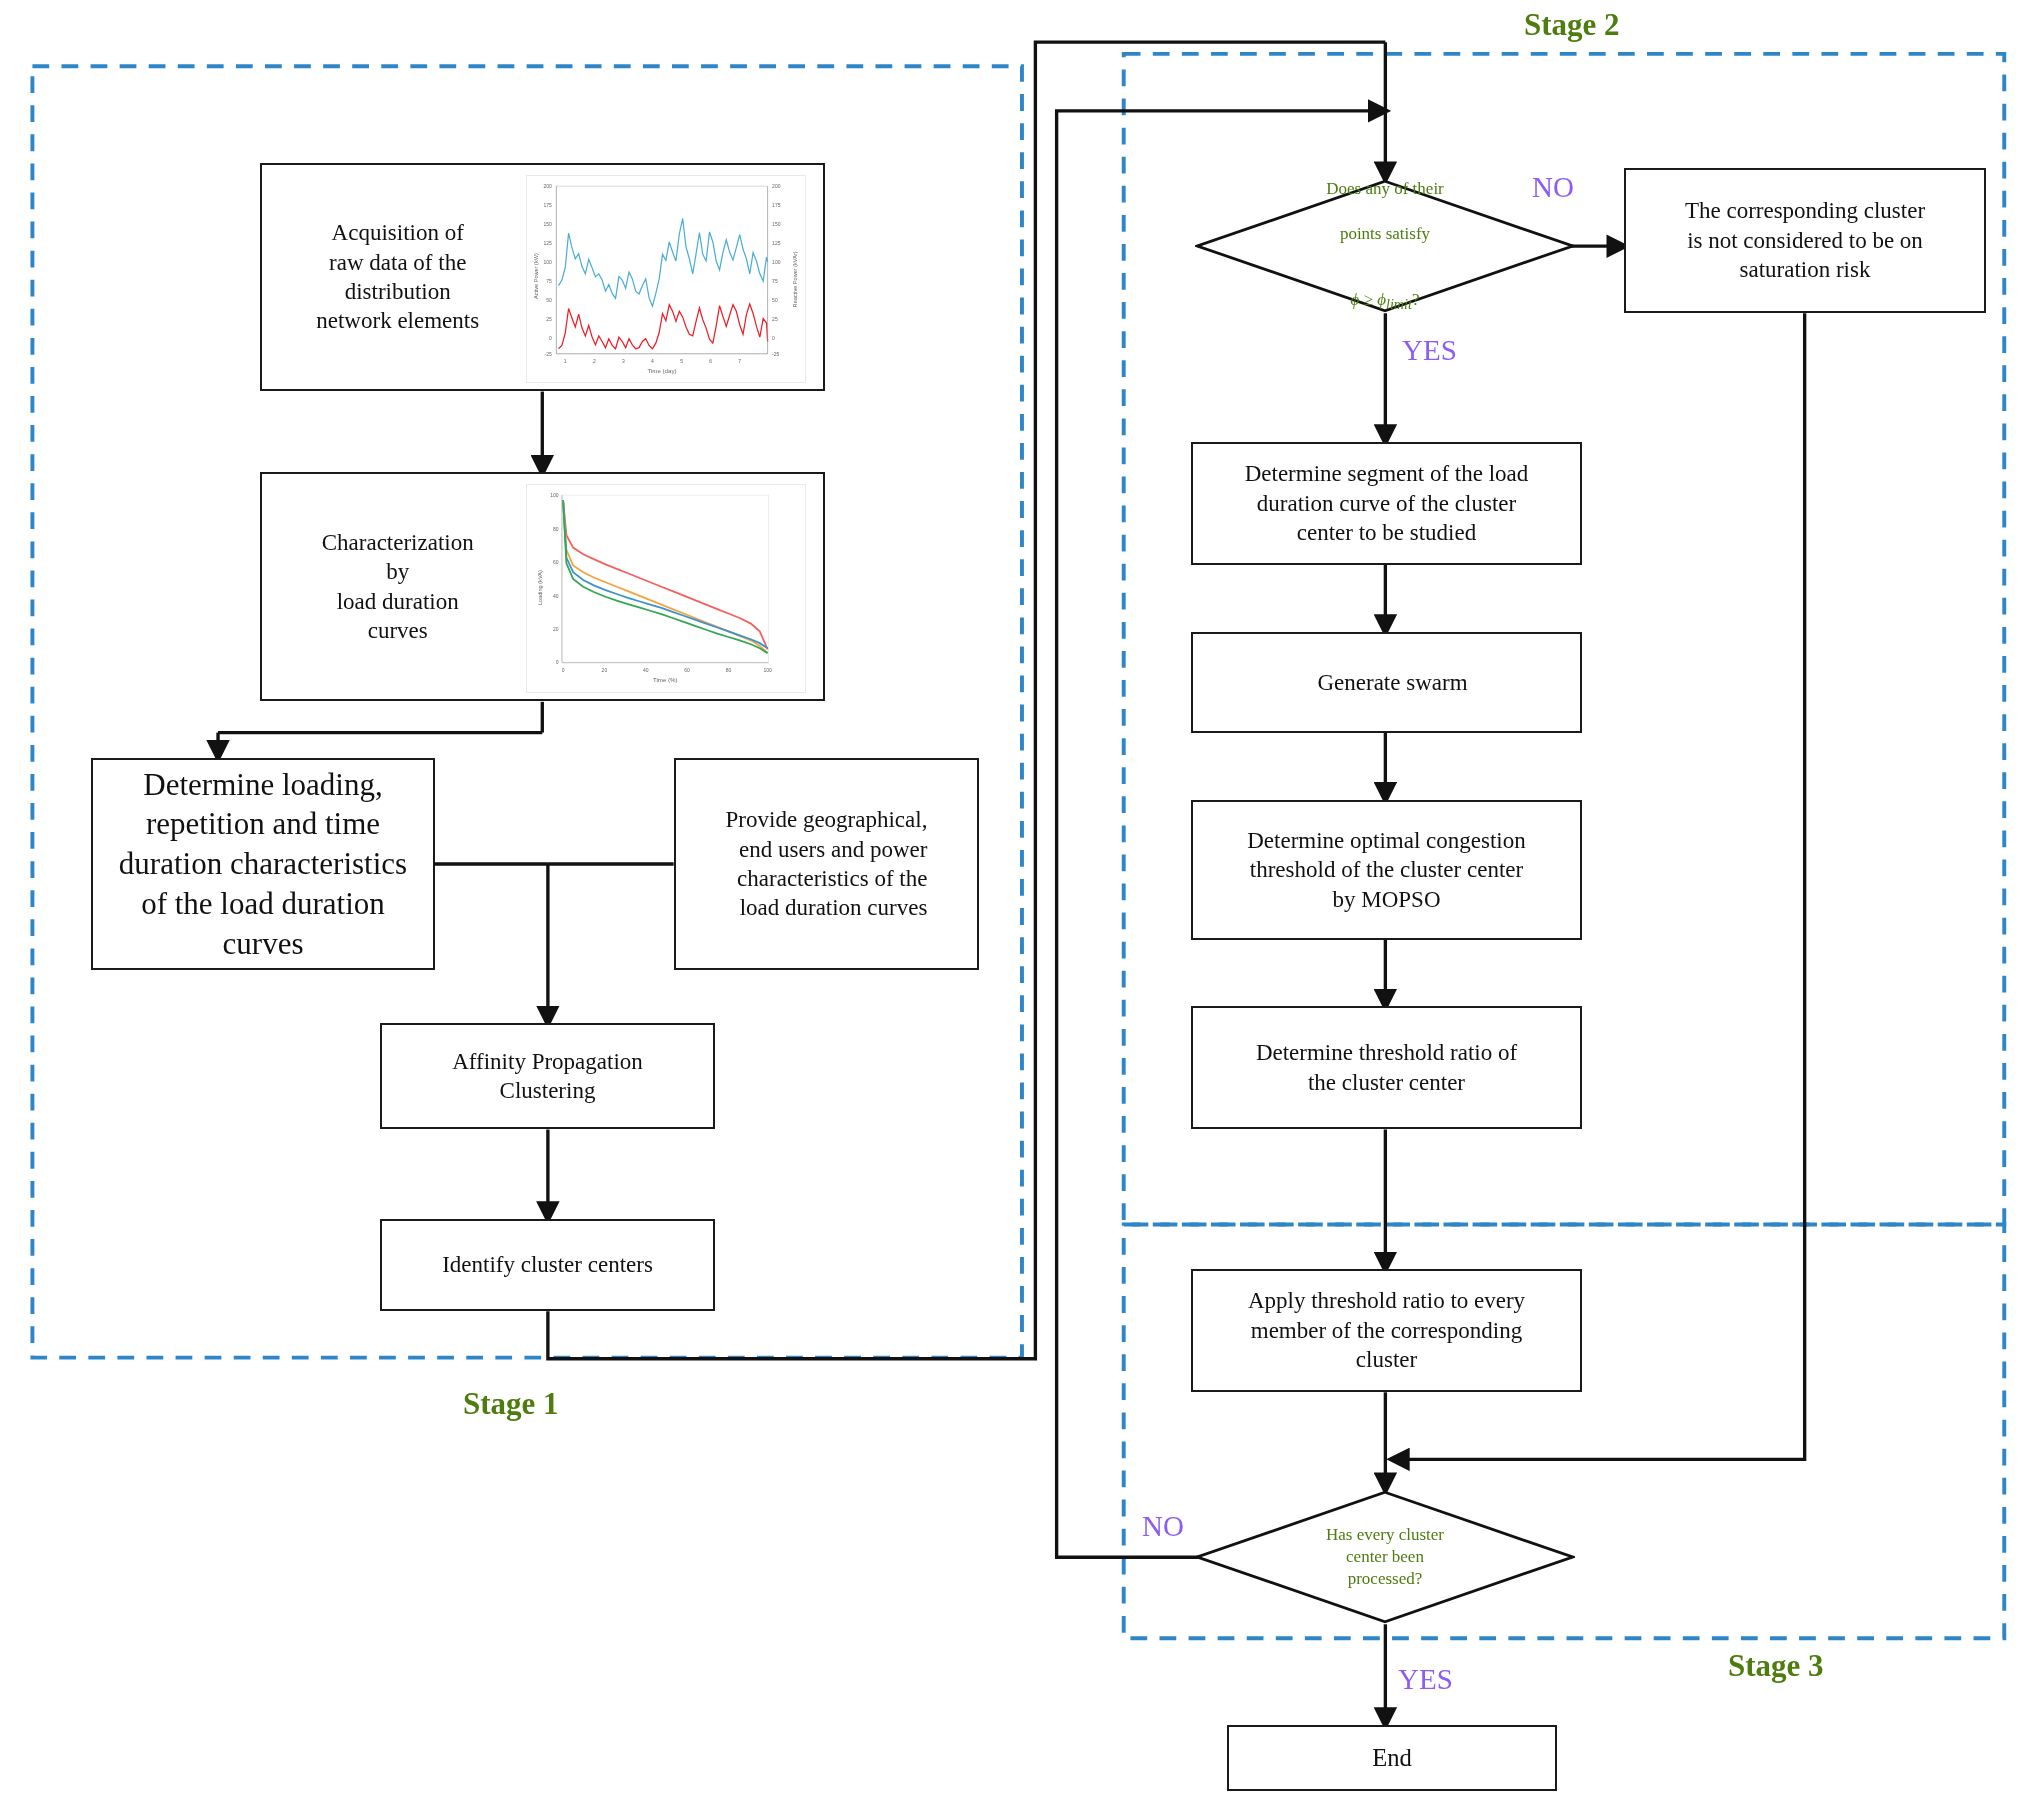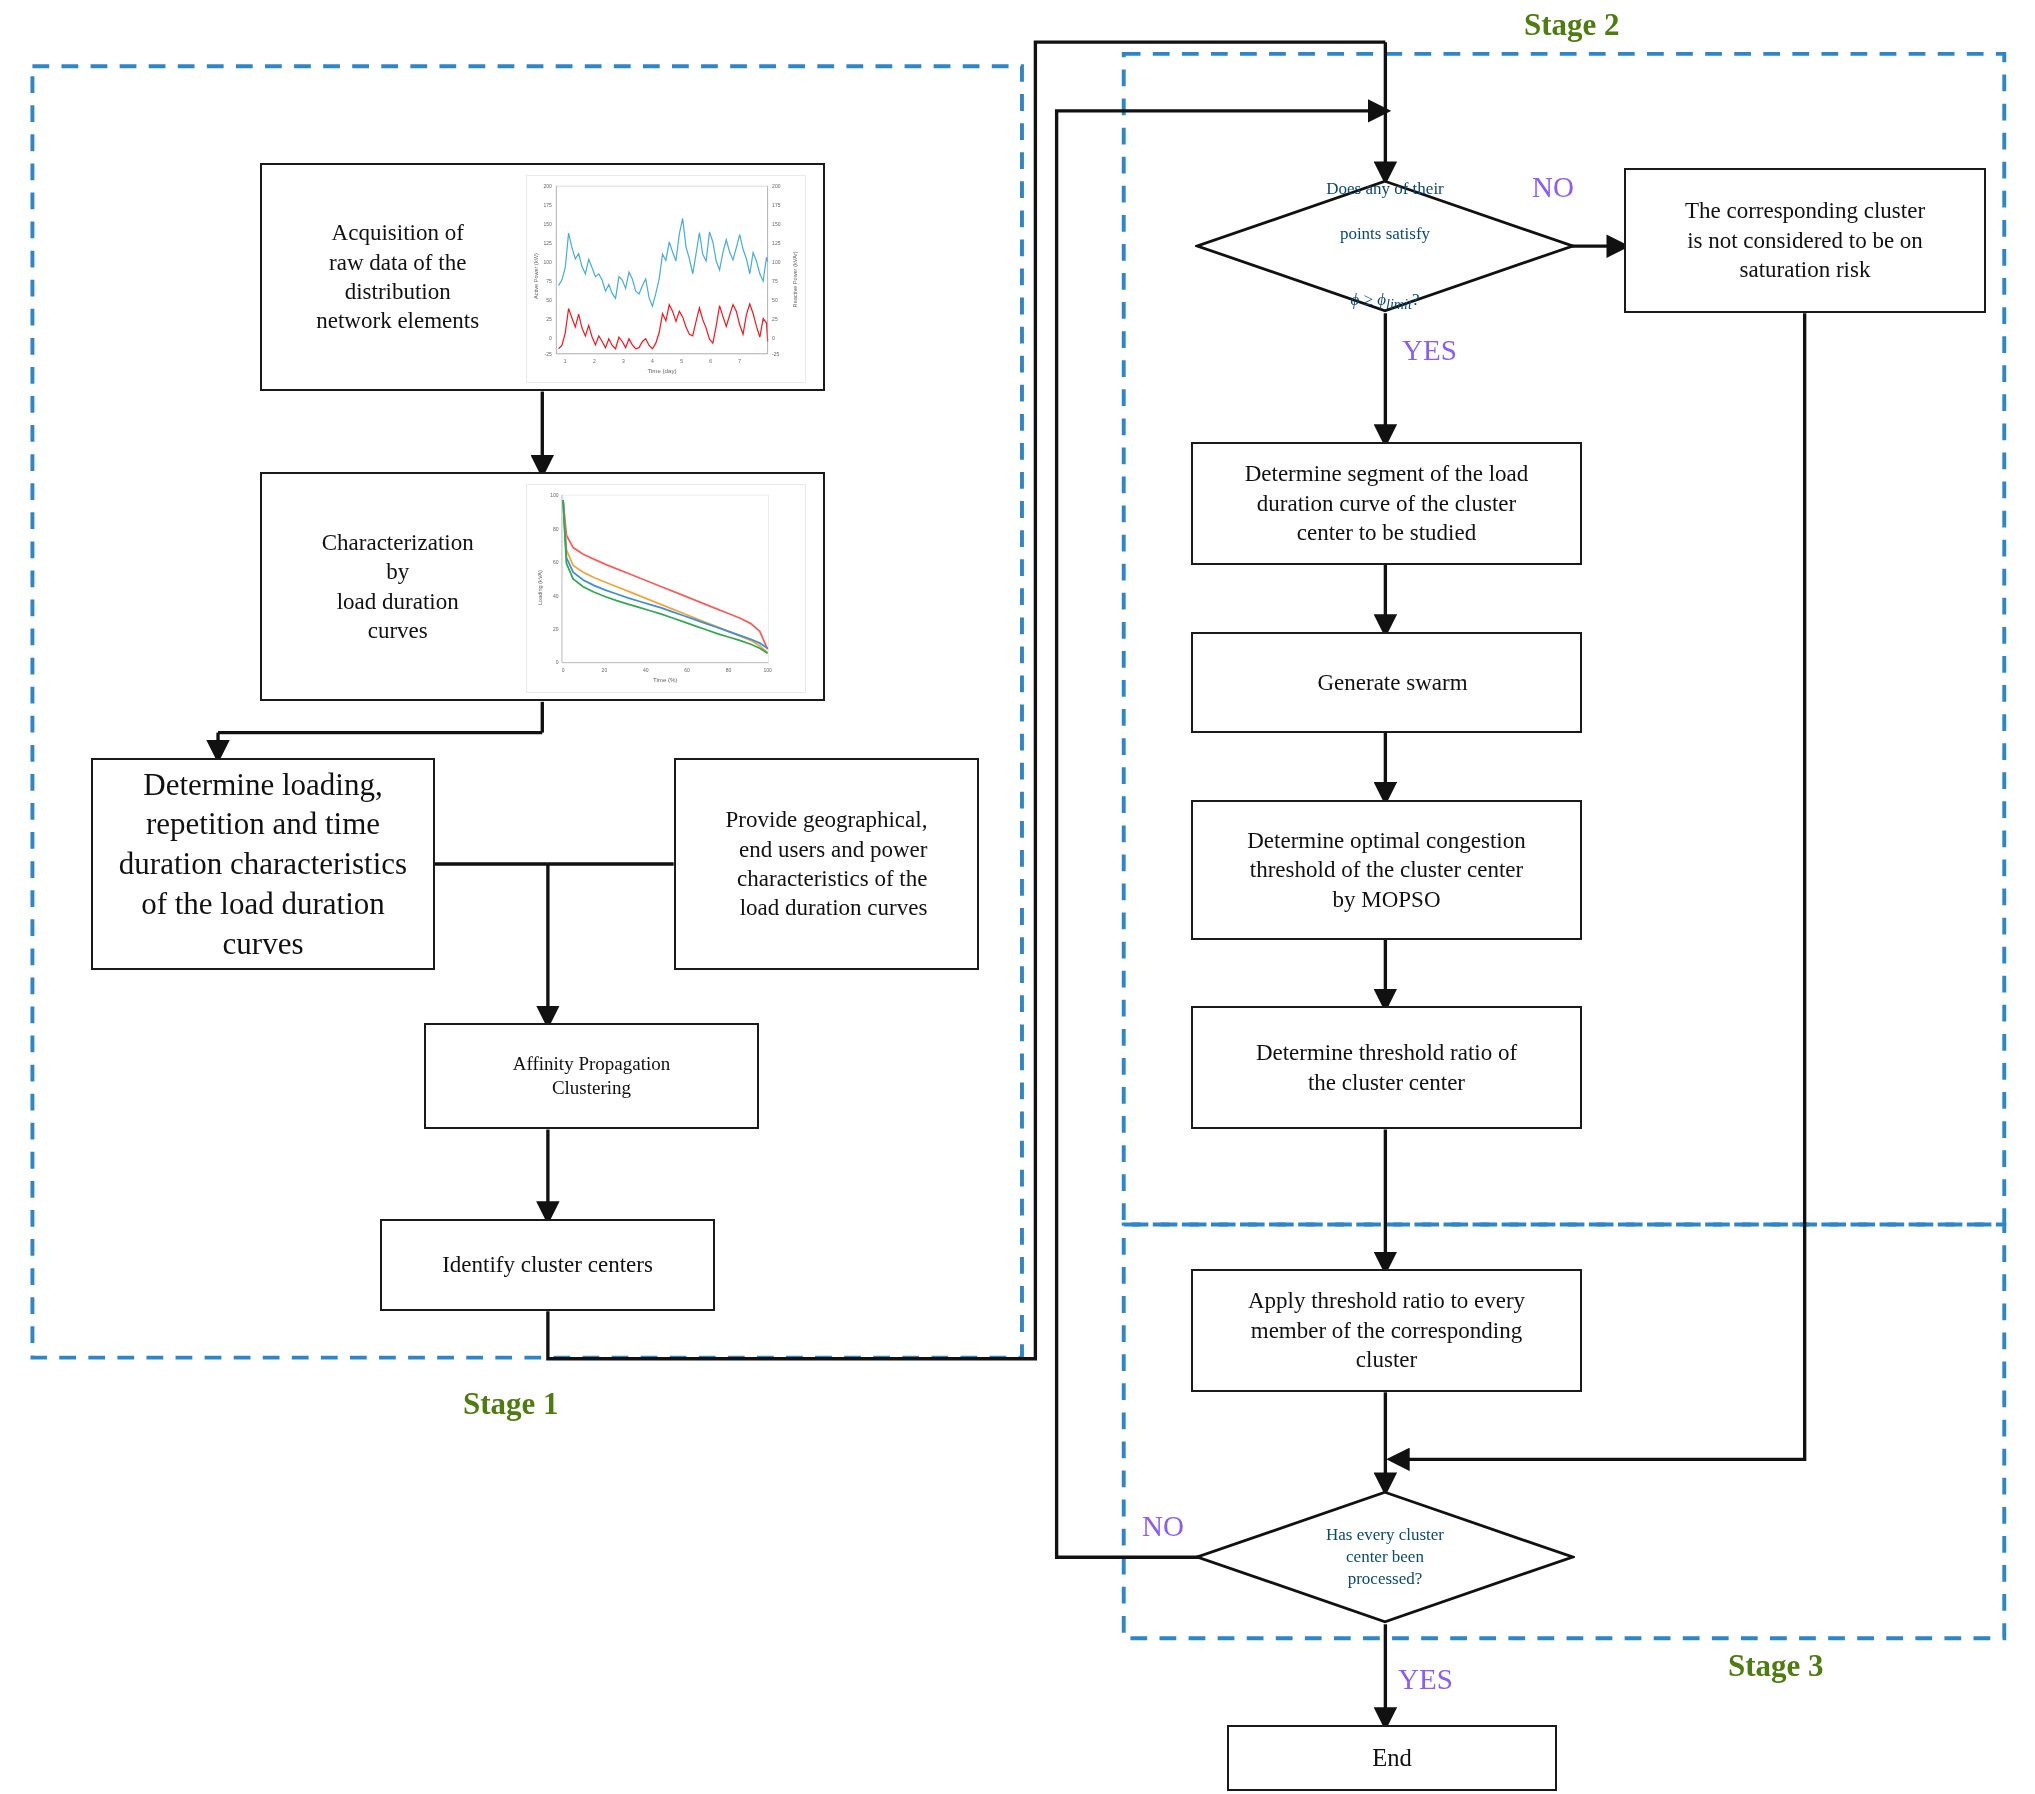--- a/index.html
+++ b/index.html
@@ -46,21 +46,21 @@
     position:absolute;
     display:flex;align-items:center;justify-content:center;
   }
   .diamond svg{position:absolute;left:0;top:0;}
   .diamond .dtxt{
     position:relative;z-index:2;
     text-align:center;
     font-size:17px;
     line-height:1.3;
     white-space:pre-line;
-    color:#0c4a6e;
+    color:#4d7c0f;
   }
   .diamond .dtxt .frm{font-style:italic;}
 
   .edge-label{
     position:absolute;
     font-size:29px;
     color:#8b5cf6;
     font-family:"Liberation Serif","DejaVu Serif",serif;
     white-space:nowrap;
   }
@@ -251,21 +251,21 @@
 curves</span>
   </div>
 
   <div class="node" style="left:674px;top:758px;width:305px;height:212px;font-size:23px;text-align:right;">
     <span class="txt">Provide geographical,
 end users and power
 characteristics of the
 load duration curves</span>
   </div>
 
-  <div class="node" style="left:380px;top:1023px;width:335px;height:106px;font-size:19px;margin-left:44px;">
+  <div class="node" style="left:380px;top:1023px;width:335px;height:106px;font-size:23px;">
     <span class="txt">Affinity Propagation
 Clustering</span>
   </div>
 
   <div class="node" style="left:380px;top:1219px;width:335px;height:92px;font-size:23px;">
     <span class="txt">Identify cluster centers</span>
   </div>
 
   <div class="diamond" style="left:1195px;top:179px;width:380px;height:134px;">
     <svg width="380" height="134" viewBox="0 0 680 240" xmlns="http://www.w3.org/2000/svg">

